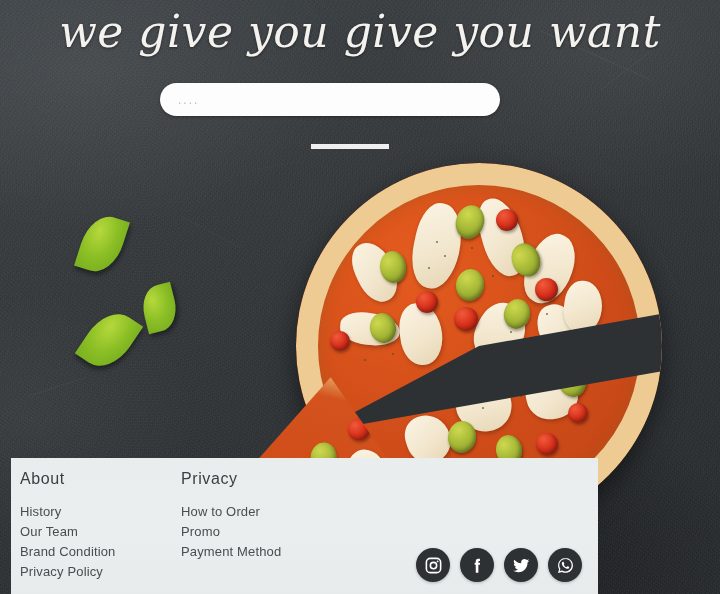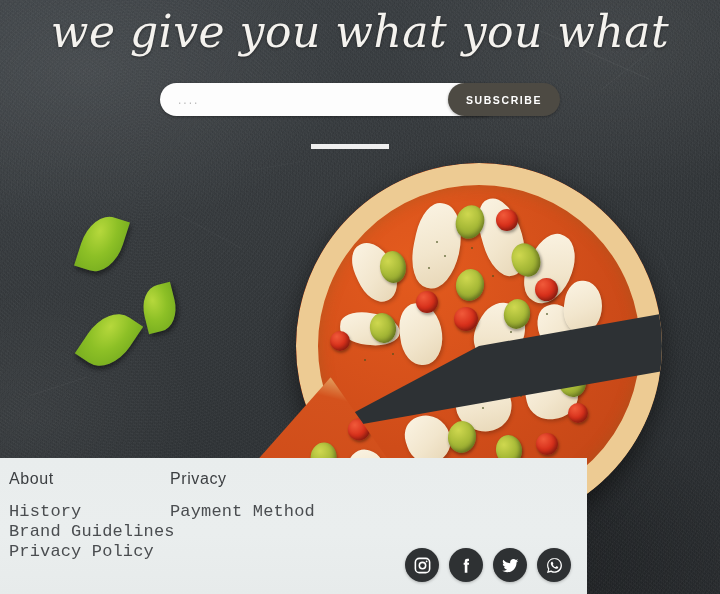--- a/index.html
+++ b/index.html
@@ -123,33 +123,33 @@
   }
   .cheese{
     background:linear-gradient(150deg,#fbf4e4 0%,#f2e6cd 55%,#e6d5b4 100%);
     border-radius:44% 56% 50% 50%;
     box-shadow:1px 2px 4px rgba(0,0,0,.25);
   }
   .herb{position:absolute;width:2px;height:2px;background:rgba(70,80,30,.75);border-radius:50%;}
 
   
   .footer{
-    position:absolute;left:0;bottom:0;width:587px;height:136px;
+    position:absolute;left:11px;bottom:0;width:587px;height:136px;
     background:linear-gradient(180deg,#e9eded 0%,#eaeeee 55%,#e7ebeb 100%);
   }
   .foot-col{position:absolute;top:12px;}
   .col-about{left:9px;}
   .col-services{left:170px;}
   .foot-head{
     font-family:"Liberation Sans",sans-serif;
     font-size:16px;color:#3c3f42;letter-spacing:.6px;margin:0 0 14px 0;font-weight:400;
   }
   .foot-link{
-    display:block;font-family:Liberation Mono, monospace;
-    font-size:17px;color:#4a4d50;letter-spacing:.15px;line-height:20px;
+    display:block;font-family:Liberation Sans, sans-serif;
+    font-size:13px;color:#4a4d50;letter-spacing:.15px;line-height:20px;
     text-decoration:none;cursor:pointer;
   }
 
   
   .social{position:absolute;right:16px;bottom:12px;display:flex;gap:10px;}
   .s-btn{
     width:34px;height:34px;border-radius:50%;background:#2e3133;
     display:flex;align-items:center;justify-content:center;cursor:pointer;
     box-shadow:0 1px 3px rgba(0,0,0,.25);
   }
@@ -164,25 +164,24 @@
   <div class="bg-noise"></div>
   <div class="bg-scratch">
     <i style="left:540px;top:30px;width:120px;height:1px;transform:rotate(24deg);opacity:.5"></i>
     <i style="left:600px;top:90px;width:80px;height:1px;transform:rotate(-38deg);opacity:.4"></i>
     <i style="left:30px;top:395px;width:60px;height:1px;transform:rotate(-18deg);opacity:.45"></i>
     <i style="left:180px;top:215px;width:70px;height:1px;transform:rotate(28deg);opacity:.35"></i>
     <i style="left:660px;top:250px;width:50px;height:1px;transform:rotate(66deg);opacity:.3"></i>
     <i style="left:250px;top:170px;width:55px;height:1px;transform:rotate(-10deg);opacity:.3"></i>
   </div>
 
-  <div class="headline">we give you what you what</div>
+  <div class="headline">we give you give you want</div>
 
   <div class="subwrap">
     <input class="sub-input" type="text" placeholder="...." style="">
-    <button class="sub-btn">SUBSCRIBE</button>
   </div>
 
   <div class="divider"></div>
 
   <div class="leaf leaf1"></div>
   <div class="leaf leaf2"></div>
   <div class="leaf leaf3"></div>
 
   <div class="pizza-stage">
     <div class="pie">
@@ -247,26 +246,29 @@
         <div class="herb" style="left:104px;top:96px"></div>
       <div class="herb" style="left:130px;top:120px"></div>
     </div>
   </div>
 
   <div class="footer">
 
     <div class="foot-col col-about">
       <div class="foot-head">About</div>
       <a class="foot-link">History</a>
-      <a class="foot-link">Brand Guidelines</a>
+      <a class="foot-link">Our Team</a>
+      <a class="foot-link">Brand Condition</a>
       <a class="foot-link">Privacy Policy</a>
     </div>
 
     <div class="foot-col col-services">
       <div class="foot-head">Privacy</div>
+      <a class="foot-link">How to Order</a>
+      <a class="foot-link">Promo</a>
       <a class="foot-link">Payment Method</a>
     </div>
 
     <div class="social">
       <div class="s-btn">
         <svg width="19" height="19" viewBox="0 0 24 24" fill="none" stroke="#fff" stroke-width="2">
           <rect x="3" y="3" width="18" height="18" rx="5"></rect>
           <circle cx="12" cy="12" r="4"></circle>
           <circle cx="17.2" cy="6.8" r="1.1" fill="#fff" stroke="none"></circle>
         </svg>

